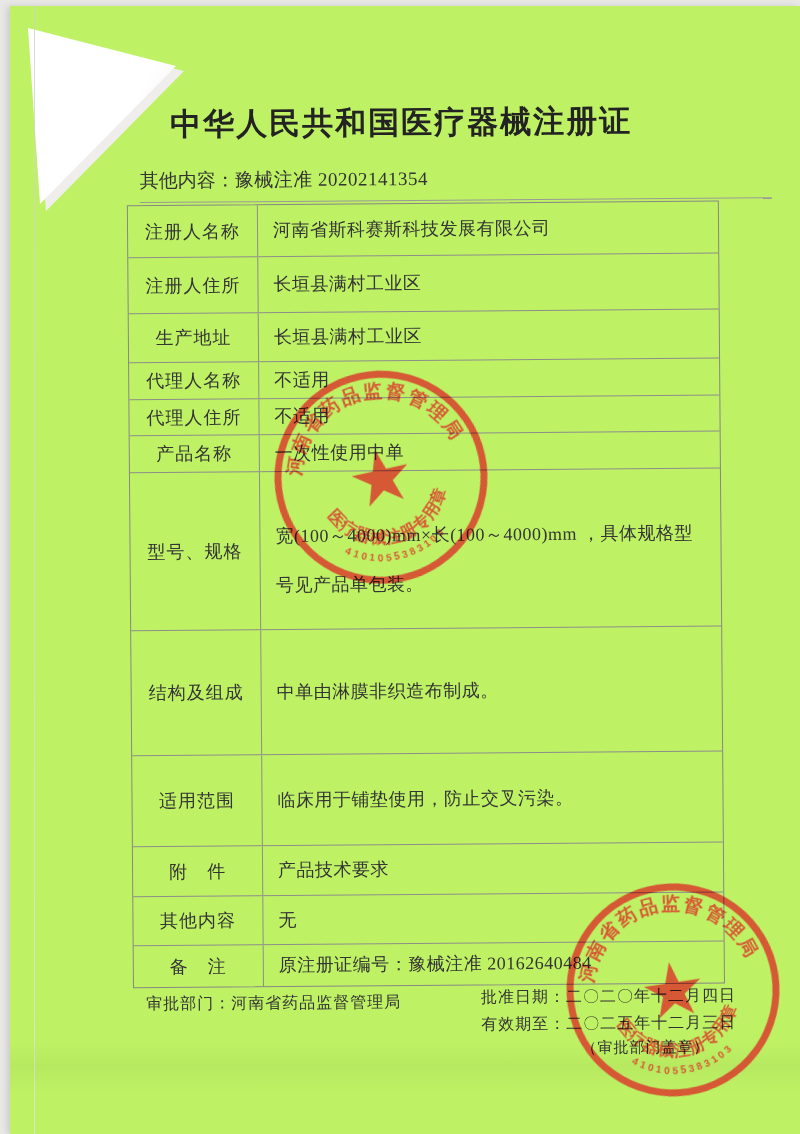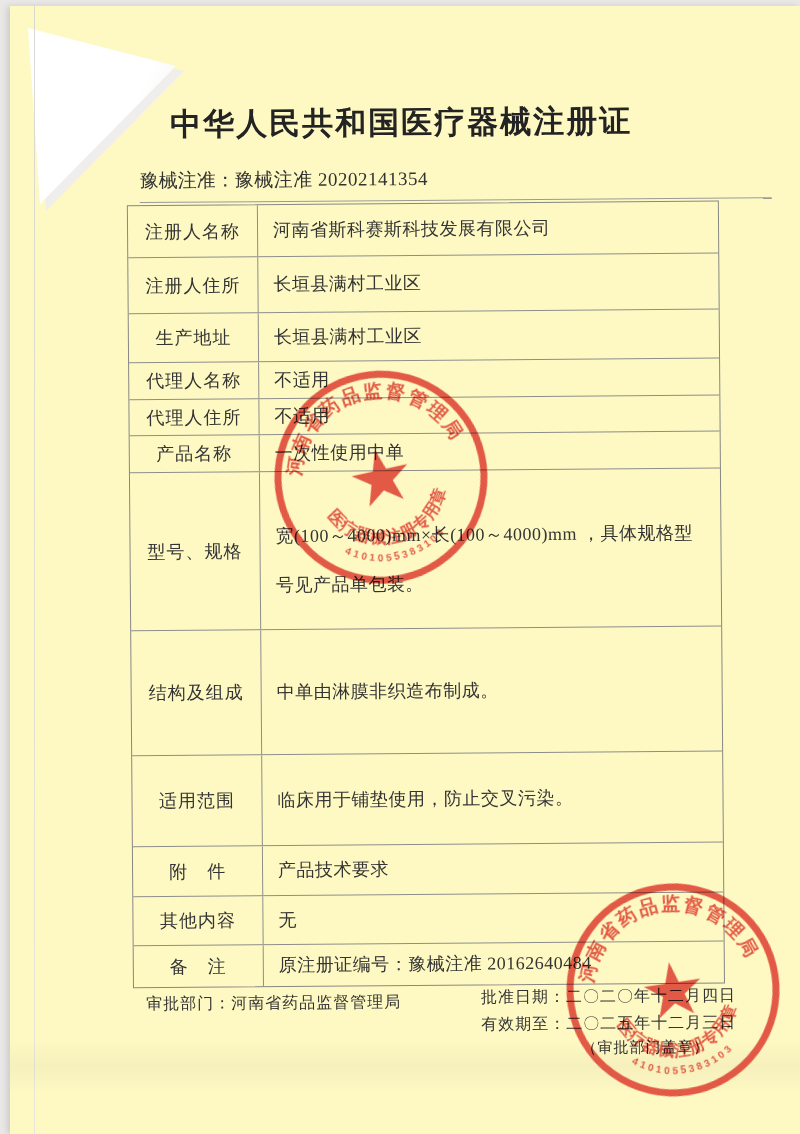--- a/index.html
+++ b/index.html
@@ -7,21 +7,21 @@
   body {
     font-family: "Liberation Serif", "DejaVu Serif", serif;
     background: #e9e8e6;
     position: relative;
     overflow: hidden;
     color: #3a3a3a;
   }
   .paper {
     position: absolute;
     left: 10px; top: 6px; right: 0; bottom: 0;
-    background: #fef9c3;
+    background: #bef264;
     box-shadow: -3px 0 6px rgba(0,0,0,.12);
   }
   .left-edge-line {
     position: absolute; left: 24px; top: 0; bottom: 0; width: 1px;
     background: linear-gradient(#cfcfcd, #e2e1df);
     opacity: .8;
   }
   .bottom-shade {
     position: absolute; left: 0; right: 0; bottom: 40px; height: 55px;
     background: linear-gradient(rgba(0,0,0,0), rgba(0,0,0,.035), rgba(0,0,0,0));
@@ -107,21 +107,21 @@
   <div class="fold-bg"></div>
   <div class="fold-corner"></div>
   <div class="left-edge-line"></div>
   <div class="bottom-shade"></div>
 
   <div class="content">
 
     <div class="doc-title">中华人民共和国医疗器械注册证</div>
 
     <div class="cert-line">
-      <span>豫械注准：</span><span class="num">豫械注准 20202141354</span>
+      <span>其他内容：</span><span class="num">豫械注准 20202141354</span>
     </div>
 
     <div class="cert-table">
       <div class="trow h52">
         <div class="cell label">注册人名称</div>
         <div class="cell value">河南省斯科赛斯科技发展有限公司</div>
       </div>
       <div class="trow h56">
         <div class="cell label">注册人住所</div>
         <div class="cell value">长垣县满村工业区</div>

